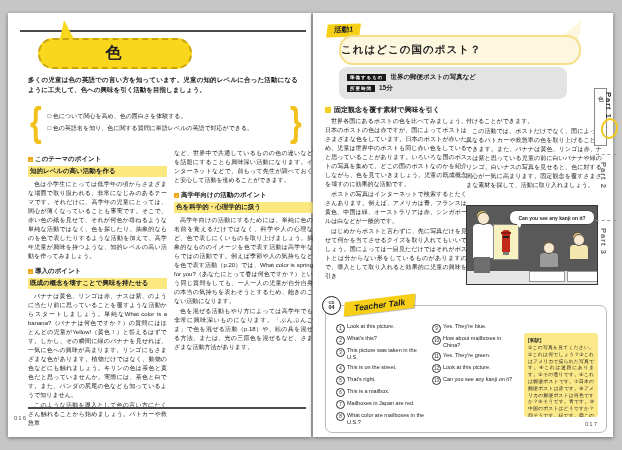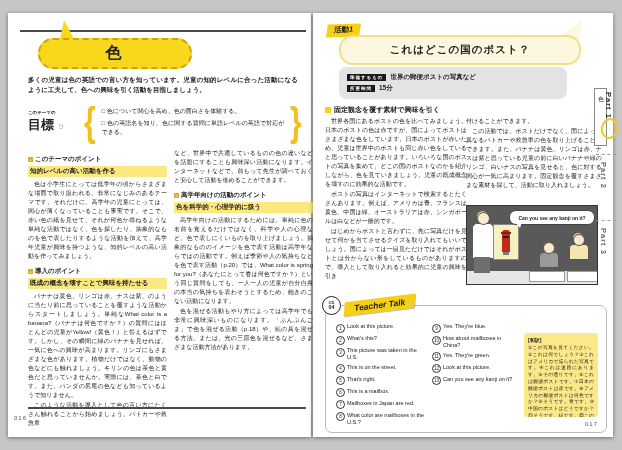--- a/index.html
+++ b/index.html
@@ -39,21 +39,21 @@
   .bodytxt.noindent{text-indent:0;}
   .lp-bottomline{position:absolute;left:20px;top:394px;width:278px;border-top:2px solid #4a4a4a;}
   .pagenum{position:absolute;font-size:6px;color:#555;letter-spacing:1px;}
   .lp-num{left:6px;top:402px;}
   .rp-num{left:272px;top:408px;}
 
   
   .activity-tag{position:absolute;left:14px;top:11px;background:#f6cf16;padding:1px 7px 2px 7px;
                 font-size:7.5px;font-weight:bold;transform:skewX(-10deg) rotate(-2deg);}
   .rp-bubble{position:absolute;left:26px;top:22px;width:238px;height:26px;background:#fdf7e0;
-             border:2px solid #f5dd8a;border-radius:14px;display:flex;align-items:center;justify-content:center;}
+             border:2px solid #f5dd8a;border-radius:14px;display:flex;align-items:center;justify-content:flex-start;}
   .rp-bubble span{font-size:10.5px;font-weight:bold;letter-spacing:1px;}
   .rp-tail{position:absolute;left:252px;top:5px;width:0;height:0;
            border-left:14px solid transparent;border-right:3px solid transparent;
            border-bottom:20px solid #fdf7e0;transform:rotate(18deg);}
   .rp-infobox{position:absolute;left:26px;top:54px;width:228px;background:#e3e3e3;border-radius:8px;
               padding:4px 8px;box-sizing:border-box;}
   .info-row{display:flex;align-items:center;gap:4px;margin:2px 0;}
   .chip{background:#1a1a1a;color:#fff;font-size:4.5px;font-weight:bold;letter-spacing:1px;
         padding:1px 3px;flex:none;}
   .info-val{font-size:6.5px;font-weight:bold;}
@@ -134,25 +134,20 @@
 
   <div class="page left">
     <div class="lp-topline"></div>
     <div class="lp-tail"></div>
     <div class="lp-bubble">
       <span>色</span>
     </div>
     <div class="lp-intro">多くの児童は色の英語での言い方を知っています。児童の知的レベルに合った活動になるように工夫して、色への興味を引く活動を目指しましょう。</div>
 
     <div class="goal-row">
-      <div class="goal-label">
-        <span class="small">このテーマの</span>
-        <span class="big">目標</span>
-        <span class="ptr">☞</span>
-      </div>
       <div class="brace">{</div>
       <div class="goal-items">
         <div class="goal-item">□ 色について関心を高め、色の面白さを体験する。</div>
         <div class="goal-item">□ 色の英語名を知り、色に関する質問に単語レベルの英語で対応ができる。</div>
       </div>
       <div class="brace">}</div>
     </div>
 
     <div class="col c1">
       <div class="sec-head">

